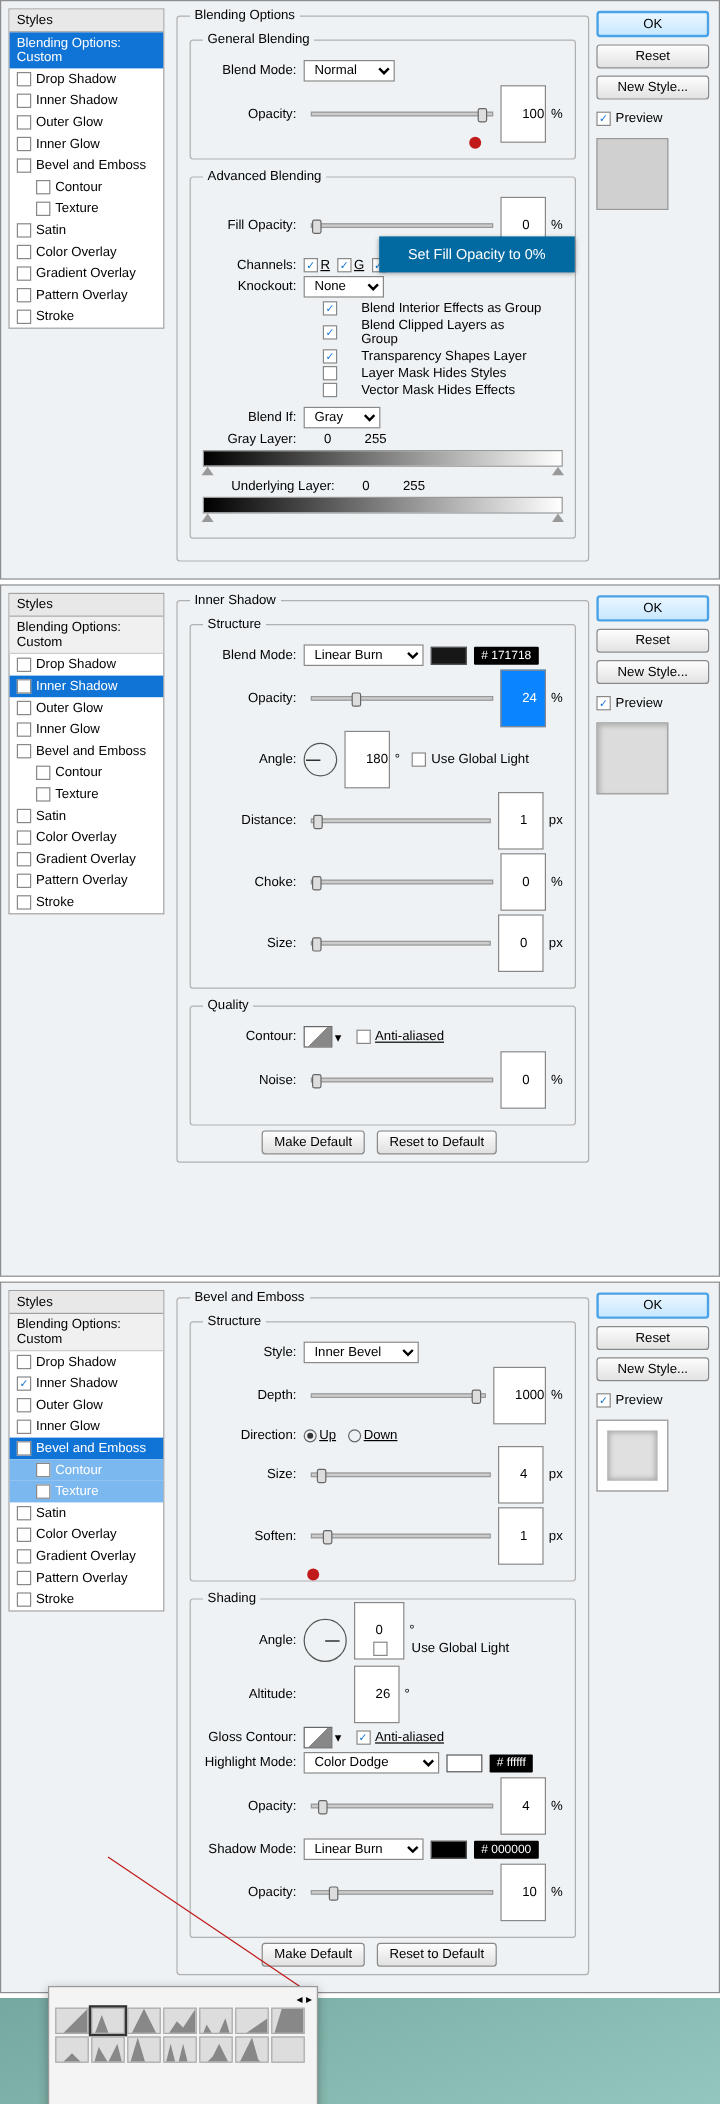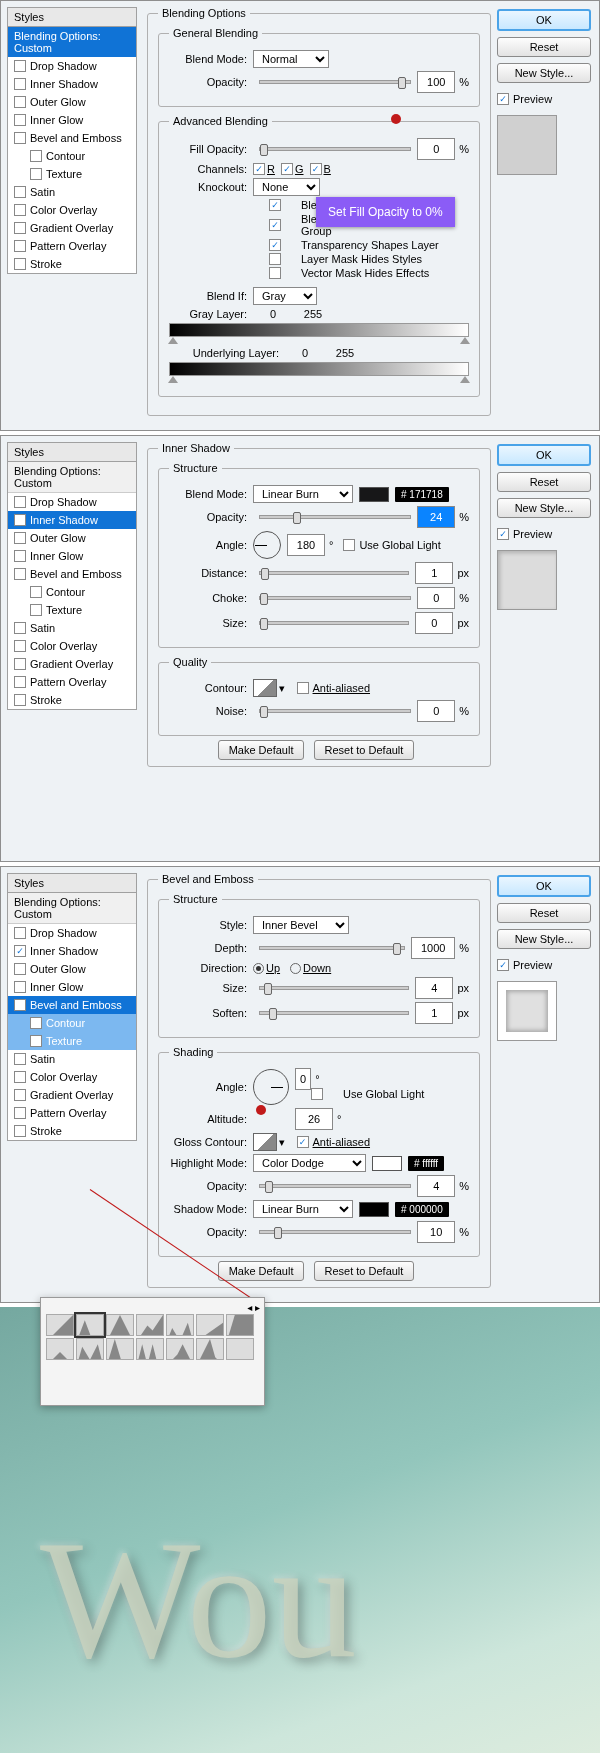--- a/index.html
+++ b/index.html
@@ -22,29 +22,29 @@
 .preview-row{display:flex;align-items:center;gap:4px;margin-top:4px}
 .preview-swatch{width:60px;height:60px;background:#d0d0d0;border:1px solid #999;margin-top:4px}
 fieldset{border:1px solid #b0b0b0;border-radius:3px;margin-bottom:8px;padding:8px 10px 10px}
 legend{font-size:11px;padding:0 4px}
 .row{display:flex;align-items:center;margin:3px 0;font-size:11px}
 .lbl{width:78px;text-align:right;margin-right:6px}
 .lbl.u{}
 select{font-size:11px;border:1px solid #888;background:#fff;padding:1px 14px 1px 4px}
 .slider{flex:1;height:4px;background:#ccc;border:1px solid #999;position:relative;margin:0 6px}
 .slider .thumb{position:absolute;top:-4px;width:8px;height:12px;background:#ddd;border:1px solid #666;border-radius:2px}
-.numbox{width:38px;border:1px solid #888;background:#fff;text-align:center;font-size:11px;padding:4px}
+.numbox{width:38px;border:1px solid #888;background:#fff;text-align:center;font-size:11px;padding:17px}
 .numbox.hl{background:#0a84ff;color:#fff}
 .unit{margin-left:4px}
 .ch-chk{display:inline-flex;align-items:center;gap:2px;margin-right:6px}
 .blendif-slider{height:14px;background:linear-gradient(to right,#000,#fff);border:1px solid #999;margin:2px 0 10px;position:relative}
 .blendif-slider .tri{position:absolute;bottom:-8px;width:0;height:0;border-left:5px solid transparent;border-right:5px solid transparent;border-bottom:7px solid #999}
 .color-swatch{width:30px;height:15px;border:1px solid #555;display:inline-block}
 .tag{background:#000000;color:#fff;font-size:10px;padding:2px 6px;display:inline-block;border-radius:1px}
-.callout{position:absolute;background:#8b5cf6;color:#fff;font-size:12px;padding:8px 12px;box-shadow:0 1px 4px rgba(0,0,0,.4);z-index:5}
+.callout{position:absolute;background:#0369a1;color:#fff;font-size:12px;padding:8px 24px;box-shadow:0 1px 4px rgba(0,0,0,.4);z-index:5}
 .angle-circ{width:28px;height:28px;border:1px solid #555;border-radius:50%;display:inline-block;position:relative;margin-right:6px}
 .angle-circ .hand{position:absolute;top:50%;left:50%;width:12px;height:1px;background:#000;transform-origin:left center}
 .radio{width:11px;height:11px;border:1px solid #666;border-radius:50%;display:inline-flex;align-items:center;justify-content:center;margin-right:2px}
 .radio.on::after{content:"";width:5px;height:5px;background:#333;border-radius:50%}
 .btn2{border:1px solid #888;background:linear-gradient(#fdfdfd,#e0e0e0);padding:3px 10px;font-size:11px;border-radius:3px;margin-right:6px}
 .contour-box{width:24px;height:18px;border:1px solid #666;background:linear-gradient(135deg,#fff 50%,#888 50%);display:inline-block;vertical-align:middle}
 .contour-palette{position:absolute;background:#f4f4f4;border:1px solid #999;padding:4px;box-shadow:0 2px 8px rgba(0,0,0,.3);z-index:3}
 .cp-row{display:flex}
 .cp-cell{width:28px;height:22px;border:1px solid #aaa;margin:1px;background:#ddd;position:relative;overflow:hidden}
 .bg-patch{position:relative;height:540px;background:linear-gradient(160deg,#75a8a0 0%,#93c6bc 40%,#cde6db 70%,#e8f0e0 100%)}

